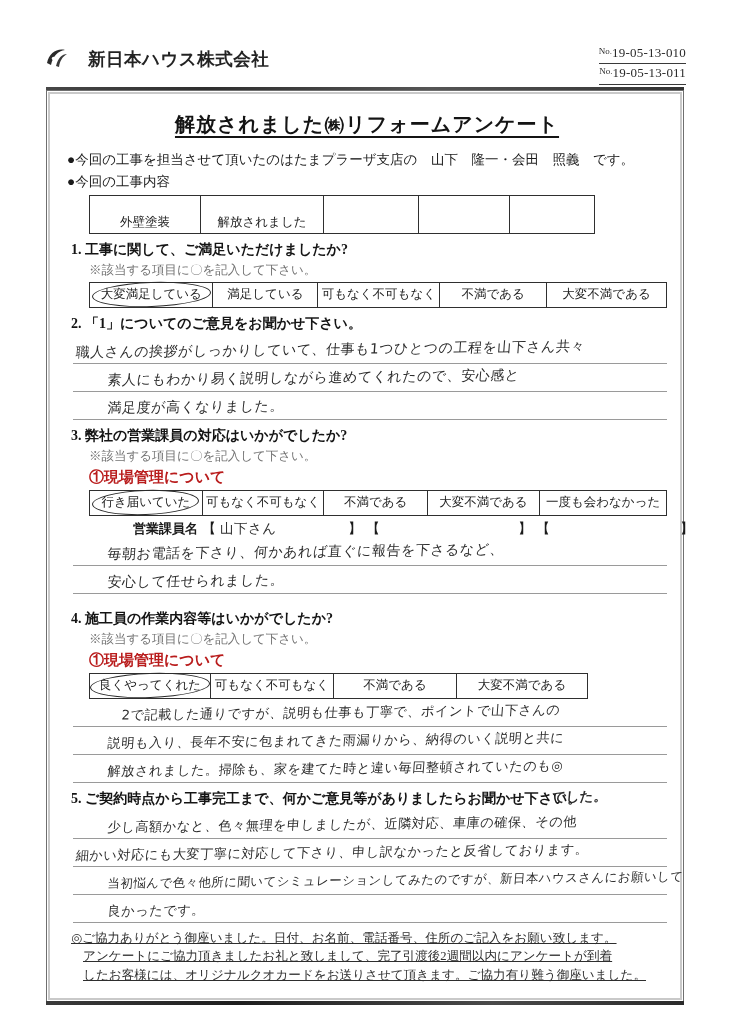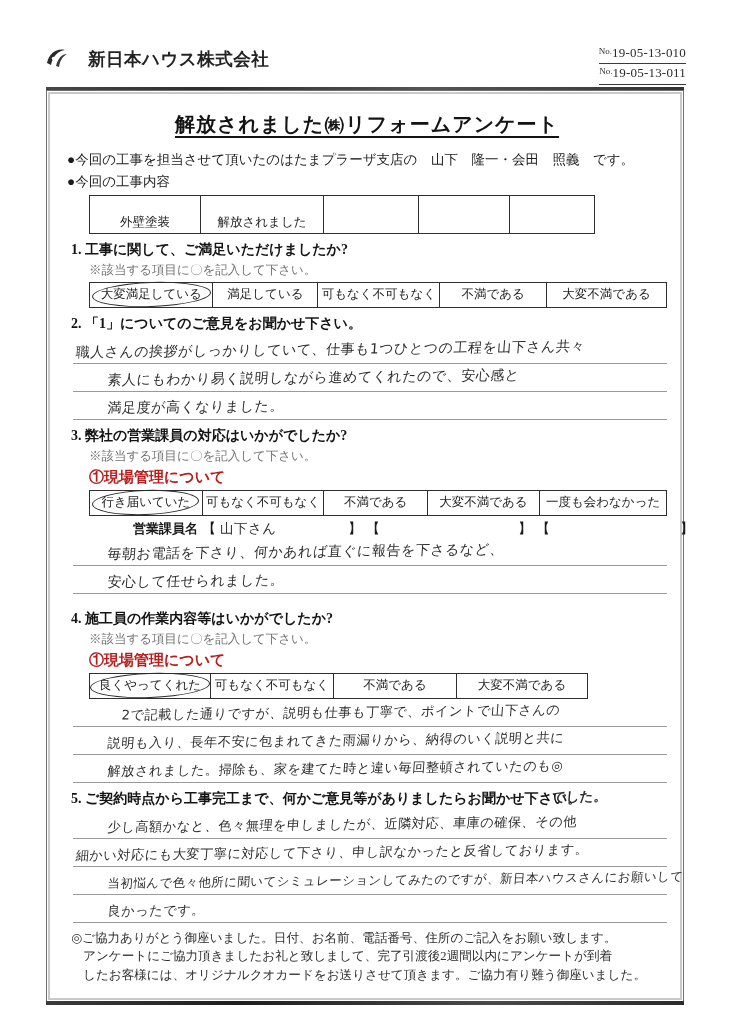--- a/index.html
+++ b/index.html
@@ -238,21 +238,21 @@
     white-space: nowrap;
   }
 
   
   .closing {
     font-size: 12.6px;
     line-height: 1.5;
     margin: 6px 0 0 4px;
     color: #2e2e2e;
   }
-  .closing p { margin: 0; }
+  .closing p { margin: 0; text-decoration: underline; }
   .closing p + p { text-indent: 12px; }
 </style>
 </head>
 <body>
 
 <div class="letterhead">
   <div class="brand">
     <span class="brand-mark">
       <svg viewBox="0 0 26 26" width="26" height="26" aria-hidden="true">
         <path d="M3 17 C5 7, 13 2, 21 4 C14 5, 9 10, 7 19 Z" fill="#2b2b2b"></path>

